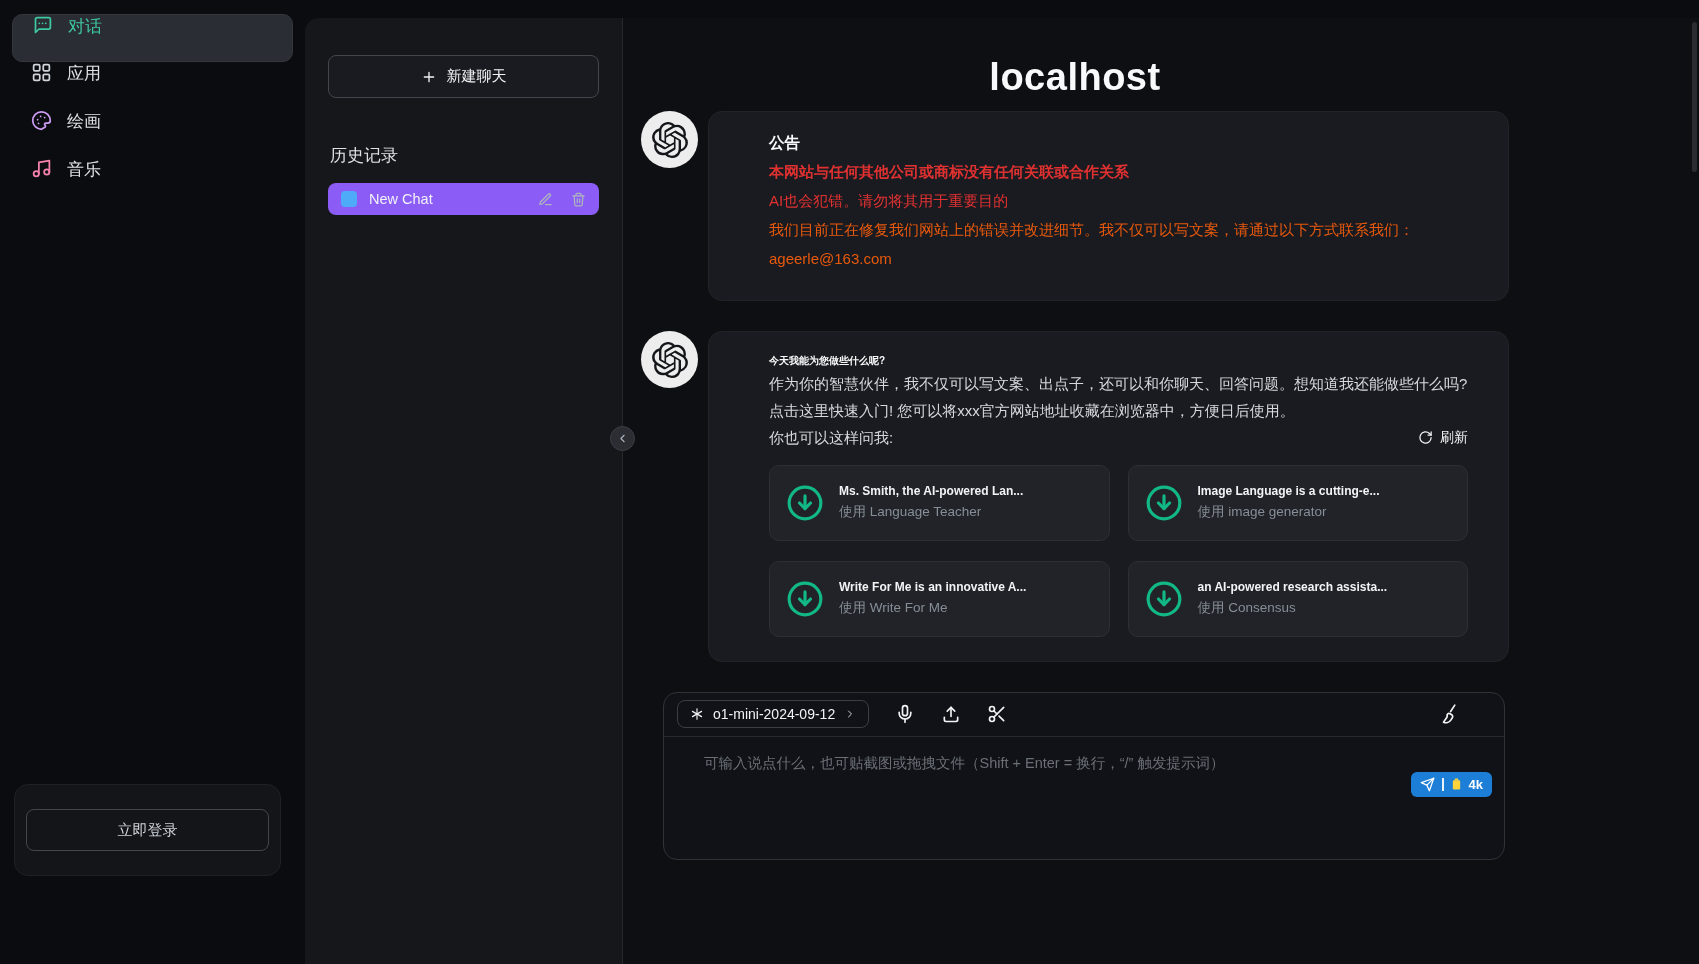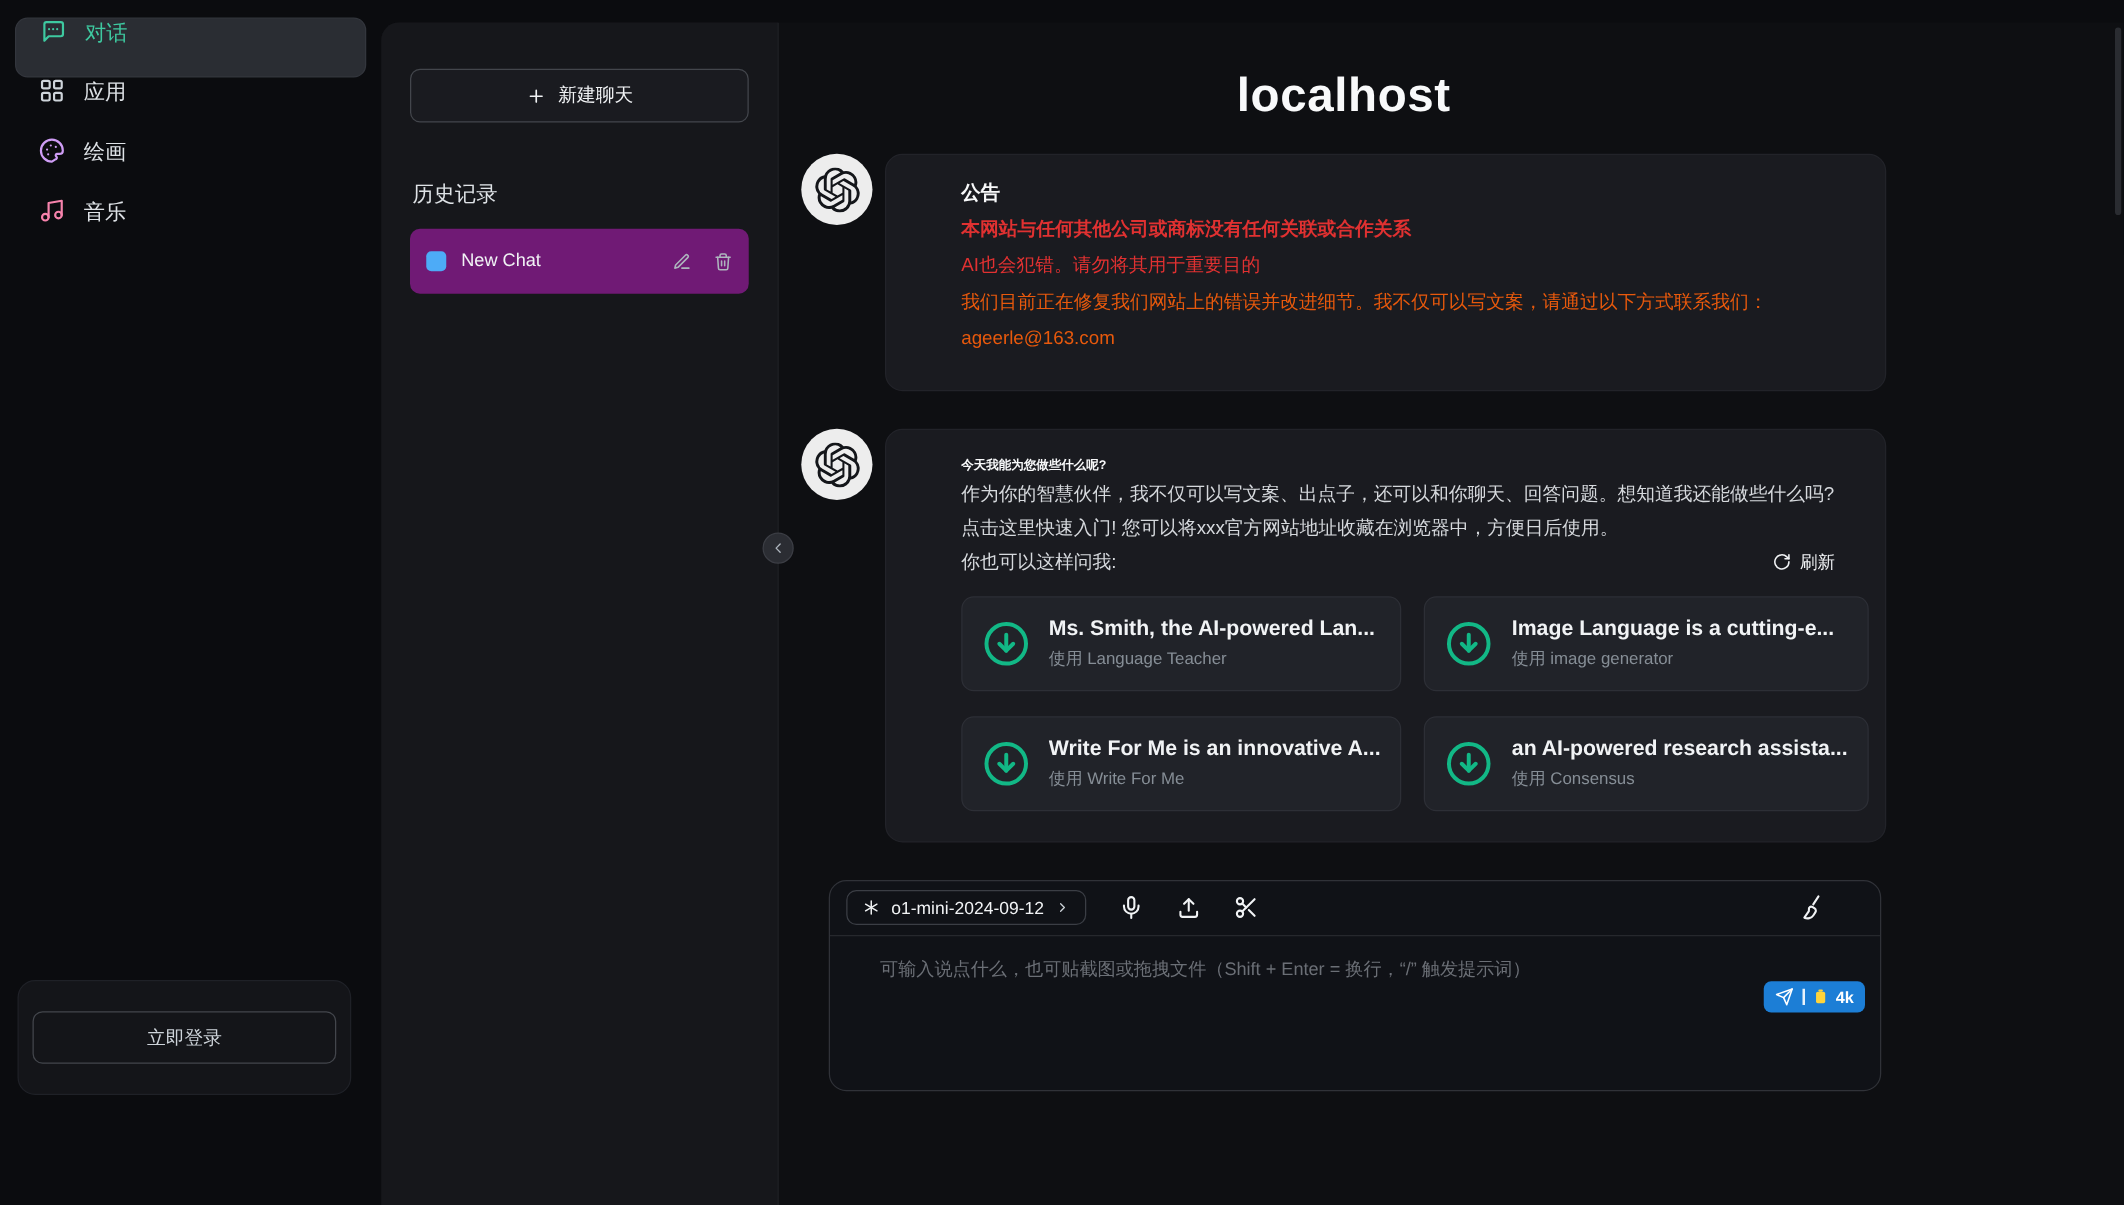--- a/index.html
+++ b/index.html
@@ -44,37 +44,37 @@
     border-radius:14px 0 0 0; padding:37px 23px 0; position:relative;
   }
   .new-chat-btn {
     width:100%; height:43px; border:1px solid #43464c; border-radius:8px;
     background:#1a1b20; color:#f1f3f5; font-size:15px; font-family:inherit;
     display:flex; align-items:center; justify-content:center; gap:10px; cursor:pointer;
   }
   .new-chat-btn svg { width:16px; height:16px; }
   .history-label { margin:46px 2px 16px; font-size:17px; color:#dee2e6; }
   .history-item {
-    height:52px; background:#701a75; border-radius:8px; display:flex; align-items:center;
+    height:32px; background:#8b5cf6; border-radius:8px; display:flex; align-items:center;
     gap:12px; padding:0 13px; cursor:pointer;
   }
   .hist-square { width:16px; height:16px; border-radius:4px; background:#4dabf7; flex:none; }
   .hist-title { flex:1; font-size:14.5px; color:#f1f3f5; }
   .hist-action { width:15px; height:15px; color:#adb5bd; cursor:pointer; }
   .hist-action + .hist-action { margin-left:6px; }
 
   
   .main { flex:1; position:relative; padding:26px 190px 0 18px; min-width:0; }
   .collapse-btn {
     position:absolute; left:-13px; top:408px; width:25px; height:25px; border-radius:50%;
     background:#2b2d33; border:1px solid #3c3e45; color:#adb5bd;
     display:flex; align-items:center; justify-content:center; cursor:pointer; z-index:5;
   }
   .collapse-btn svg { width:13px; height:13px; }
-  .page-title { text-align:center; font-size:38px; font-weight:800; letter-spacing:.5px; color:#f8f9fa; margin:12px 0 24px; }
+  .page-title { text-align:center; font-size:38px; font-weight:800; letter-spacing:.5px; color:#f8f9fa; margin:12px 0 12px; }
 
   .msg-row { display:flex; gap:10px; margin-bottom:30px; }
   .avatar {
     width:57px; height:57px; border-radius:50%; background:#ededed; flex:none;
     display:flex; align-items:center; justify-content:center;
   }
   .avatar svg { width:36px; height:36px; fill:#14161a; }
   .bubble {
     background:#1a1b20; border:1px solid #222329; border-radius:14px;
     padding:20px 40px 24px 60px; flex:1; min-width:0; font-size:15px; color:#d6d9dd;
@@ -92,21 +92,21 @@
   .refresh-btn { display:flex; align-items:center; gap:7px; color:#f1f3f5; font-size:14px; cursor:pointer; }
   .refresh-btn svg { width:15px; height:15px; }
 
   .sugg-grid { display:grid; grid-template-columns:1fr 1fr; gap:20px 18px; margin-top:14px; }
   .sugg-card {
     background:#212329; border:1px solid #2d2f36; border-radius:10px;
     padding:11px 16px; display:flex; align-items:center; gap:15px; min-height:76px; cursor:pointer;
   }
   .sugg-icon { width:38px; height:38px; color:#12b886; flex:none; }
   .sugg-text { min-width:0; }
-  .sugg-title { font-size:17px; font-weight:600; color:#f1f3f5; white-space:nowrap; overflow:hidden; text-overflow:clip; }
+  .sugg-title { font-size:12px; font-weight:600; color:#f1f3f5; white-space:nowrap; overflow:hidden; text-overflow:clip; }
   .sugg-sub { font-size:13.5px; color:#868e96; margin-top:5px; }
 
   
   .composer {
     margin:16px 4px 0 22px; border:1px solid #303238; border-radius:14px;
     background:#101217; position:relative;
   }
   .composer-toolbar {
     display:flex; align-items:center; gap:26px; height:44px; padding:0 13px;
     border-bottom:1px solid #26282d;

